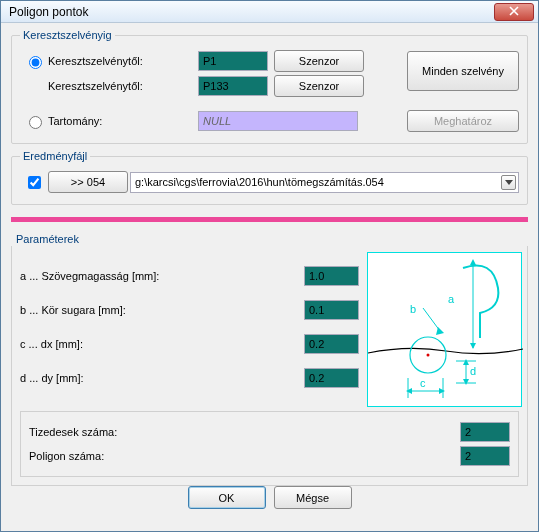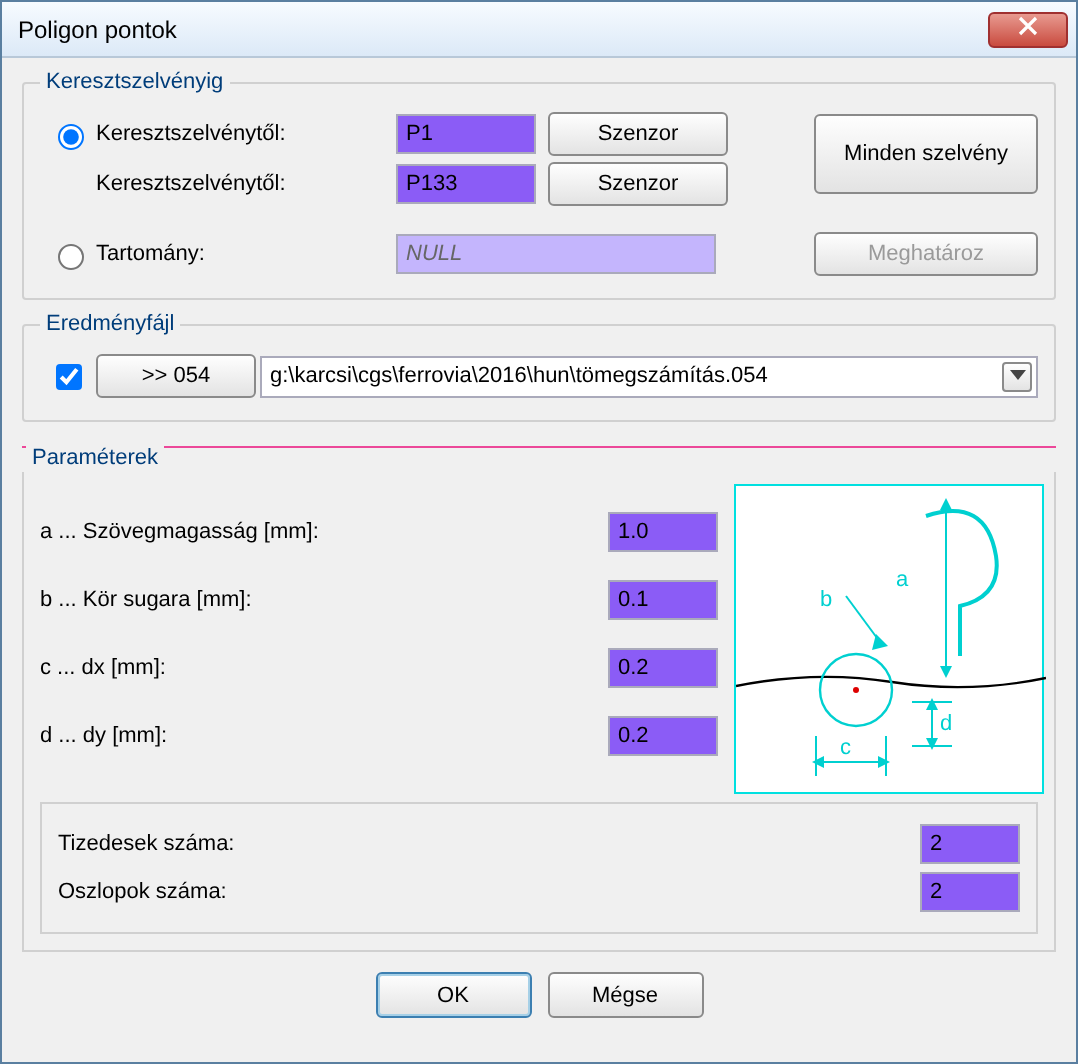--- a/index.html
+++ b/index.html
@@ -9,21 +9,21 @@
   .titlebar .title { flex: 1; color: #000; font-size: 12px; }
   .closebtn { width: 40px; height: 18px; border: 1px solid #a03030; border-radius: 3px; background: linear-gradient(#e89a90,#c94b3f); display:flex; align-items:center; justify-content:center; cursor:pointer; }
   .closebtn svg { width:10px; height:10px; }
   .body { flex:1; padding: 6px 10px 10px 10px; display:flex; flex-direction:column; }
   fieldset { border:1px solid #d0d0d0; border-radius:2px; margin:0 0 6px 0; padding: 6px 8px 8px 8px; }
   legend { color:#003d7a; padding:0 3px; }
   .row { display:flex; align-items:center; margin: 3px 0; }
   .radio { width:28px; display:flex; justify-content:center; }
   input[type=radio]{ width:13px; height:13px; }
   .lbl { width: 150px; color:#000; }
-  .txt { height:20px; border:1px solid #aab; background:#8b5cf6; padding:1px 4px; }
+  .txt { height:20px; border:1px solid #aab; background:#0f766e; padding:1px 4px; }
   .txt.ro { background:#c4b5fd; color:#666;font-style:italic; }
   .btn { height:22px; border:1px solid #8a8a8a; border-radius:3px; background:linear-gradient(#fefefe,#e3e3e3); cursor:pointer; display:inline-flex; align-items:center; justify-content:center; padding:0 8px; }
   .btn.disabled { color:#9a9a9a; cursor:default; }
   .group1 { display:flex; }
   .g1left { flex:1; }
   .g1right { display:flex; align-items:flex-start; padding:4px 0 0 6px; }
   .bigbtn { width:112px; height:40px; }
   .sensor { width:90px; margin-left:6px; }
   .val60 { width:70px; }
   .val140 { width:160px; }
@@ -41,21 +41,21 @@
   .preview { width:155px; height:155px; border:1px solid #00e0e0; background:#fff; position:relative; }
   .subbox { border:1px solid #d0d0d0; padding:6px 8px; margin-top:4px; }
   .srow { display:flex; align-items:center; margin:4px 0;gap:47px; }
   .slbl { flex:1; }
   .sval { width:50px; text-align:left; }
   .footer { flex:1; display:flex; align-items:flex-end; justify-content:center; padding-bottom:12px; gap:8px; }
   .okbtn, .cancelbtn { width:78px; height:23px; }
   .okbtn { border:1px solid #3c7fb1; box-shadow:0 0 0 1px #a6d0e7 inset; }
   .param-outer { border:1px solid #d0d0d0; border-top:none; padding:6px 8px 8px 8px; position:relative; }
   .param-header { color:#003d7a; background:#f0f0f0; position:relative; top:-1px; padding:0 3px; margin-left:2px; display:inline-block; }
-  .param-wrap { border-top:1px solid #ec4899; margin-top:6px; padding-top:0; }
+  .param-wrap { border-top:5px solid #ec4899; margin-top:6px; padding-top:12px; }
 </style>
 </head>
 <body>
 
 <div class="window">
   <div class="titlebar">
     <div class="title">Poligon pontok</div>
     <div class="closebtn">
       <span>
         <svg viewBox="0 0 10 10">
@@ -177,21 +177,21 @@
             </div>
           </div>
         </div>
 
         <div class="subbox">
           <div class="srow">
             <div class="slbl">Tizedesek száma:</div>
             <input class="txt sval" value="2" style="">
           </div>
           <div class="srow">
-            <div class="slbl">Oszlopok száma:</div>
+            <div class="slbl">Poligon száma:</div>
             <input class="txt sval" value="2" style="">
           </div>
         </div>
       </div>
     </div>
 
     <div class="footer">
       <button class="btn okbtn">OK</button>
       <button class="btn cancelbtn">Mégse</button>
     </div>

